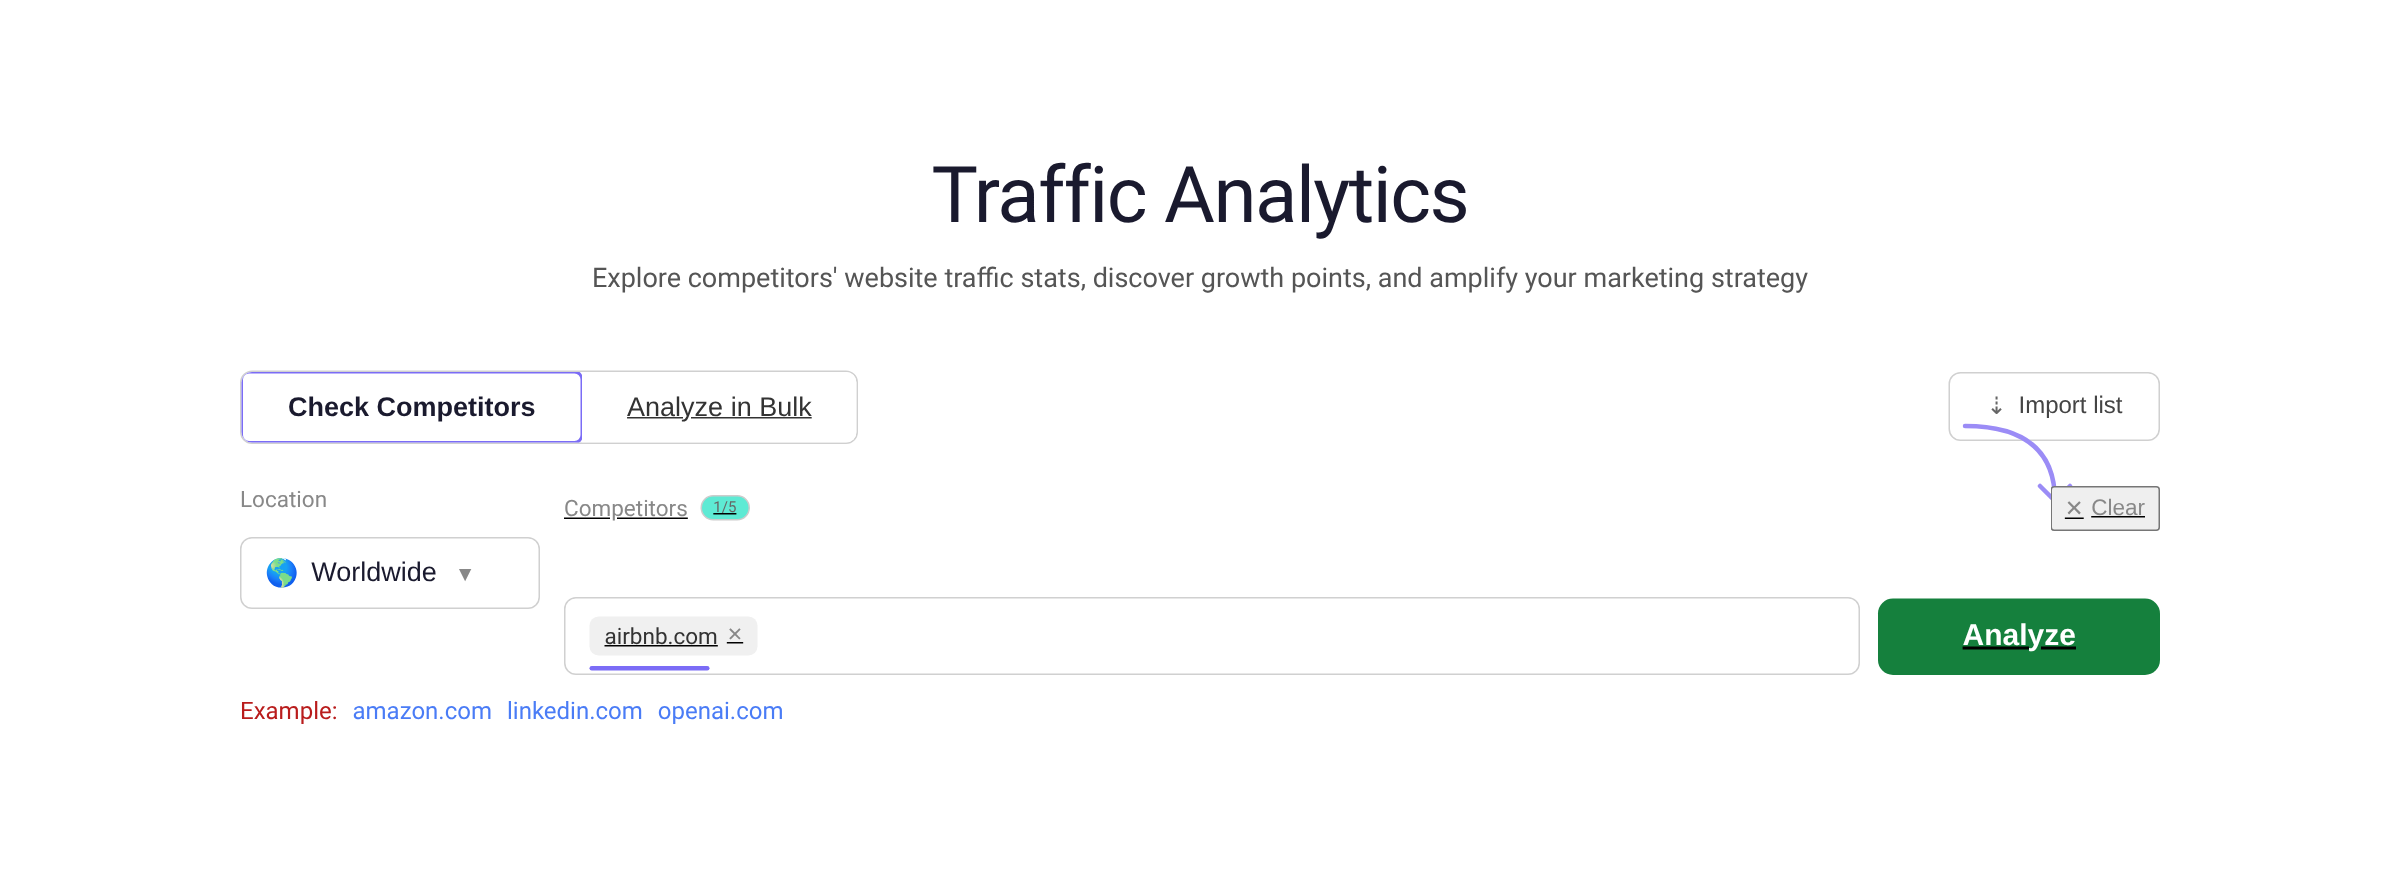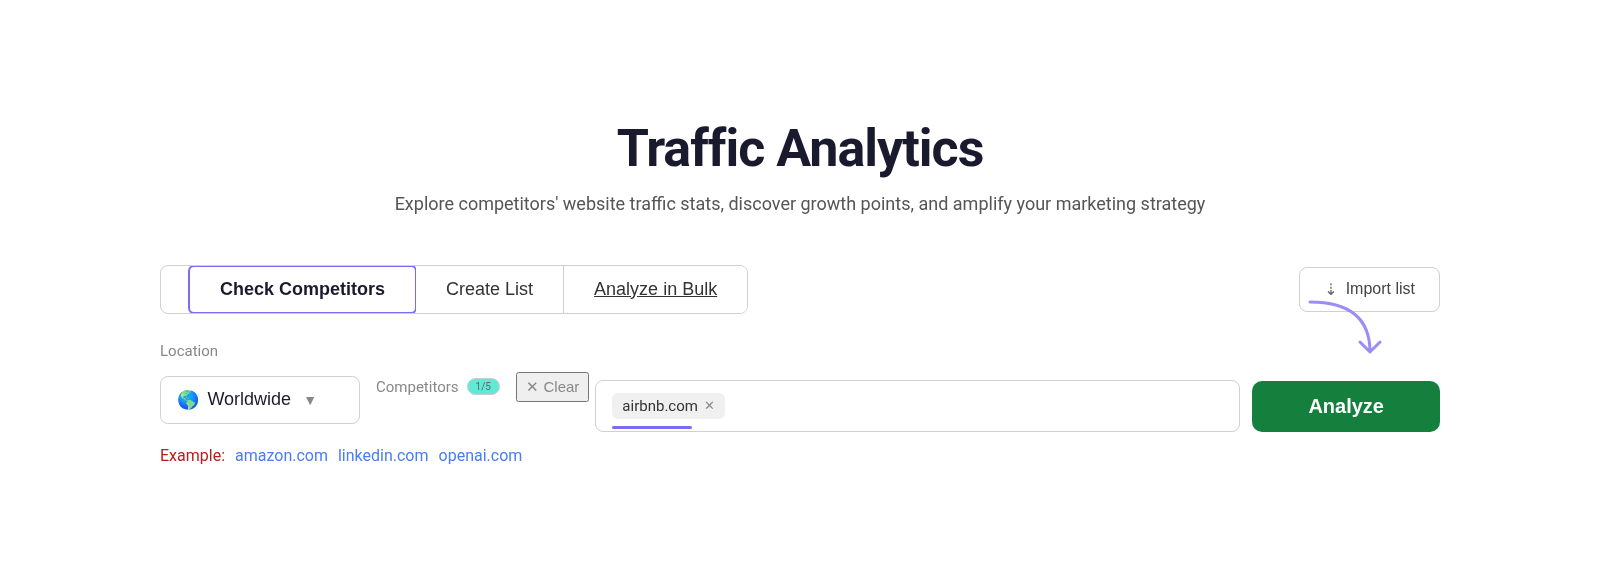--- a/index.html
+++ b/index.html
@@ -22,21 +22,21 @@
       width: 100%;
       max-width: 1400px;
       padding: 40px 60px;
       display: flex;
       flex-direction: column;
       align-items: center;
     }
 
     .page-title {
       font-size: 52px;
-      font-weight: 700;
+      font-weight: 400;
       color: #1a1a2e;
       text-align: center;
       margin-bottom: 14px;
       letter-spacing: -1px;
     }
 
     .page-subtitle {
       font-size: 18px;
       color: #555;
       text-align: center;
@@ -49,21 +49,20 @@
       align-items: center;
       justify-content: space-between;
       margin-bottom: 28px;
     }
 
     .tabs-container {
       display: flex;
       border: 1.5px solid #d0d0d0;
       border-radius: 8px;
       overflow: hidden;
-      padding-left: 28px;
     }
 
     .tab {
       padding: 12px 30px;
       font-size: 18px;
       font-weight: 500;
       color: #333;
       background: #fff;
       border: none;
       cursor: pointer;
@@ -162,22 +161,23 @@
 
     .chevron-icon {
       font-size: 14px;
       color: #888;
       margin-left: 4px;
     }
 
     .competitors-field-group {
       flex: 1;
       display: flex;
-      flex-direction: row;
+      flex-direction: column;
       gap: 6px;
+      text-decoration: underline;
     }
 
     .competitors-input-row {
       display: flex;
       align-items: center;
       gap: 12px;
       width: 100%;
       margin-top: 38px;
     }
 
@@ -293,21 +293,20 @@
 
 <div class="page-container">
 
   <h1 class="page-title">Traffic Analytics</h1>
 
   <p class="page-subtitle">Explore competitors' website traffic stats, discover growth points, and amplify your marketing strategy</p>
 
   <div class="tabs-and-import">
     <div class="tabs-container">
       <button class="tab active">Check Competitors</button>
-      <button class="tab">Create List</button>
       <button class="tab">Analyze in Bulk</button>
     </div>
 
     <button class="import-button">
       <span class="import-icon">⇣</span>
       <span>Import list</span>
     </button>
   </div>
 
   <div class="fields-outer">

